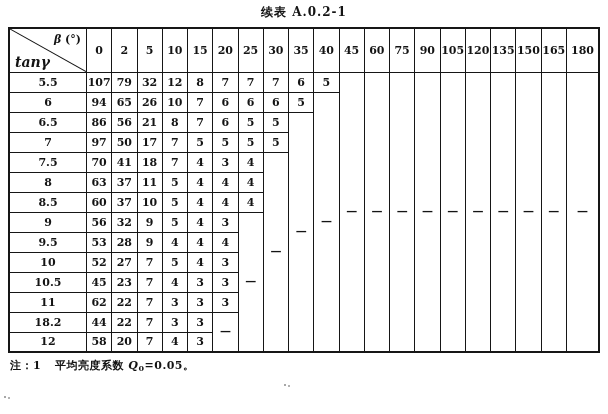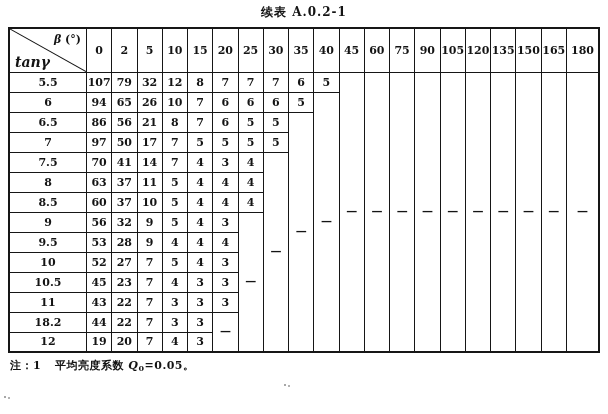--- a/index.html
+++ b/index.html
@@ -139,21 +139,21 @@
           <td>7</td>
           <td>5</td>
           <td>5</td>
           <td>5</td>
           <td>5</td>
         </tr>
         <tr>
           <td>7.5</td>
           <td>70</td>
           <td>41</td>
-          <td>14</td>
+          <td>18</td>
           <td>7</td>
           <td>4</td>
           <td>3</td>
           <td>4</td>
           <td rowspan="10" class="dash">—</td>
         </tr>
         <tr>
           <td>8</td>
           <td>63</td>
           <td>37</td>
@@ -205,39 +205,39 @@
           <td>10.5</td>
           <td>45</td>
           <td>23</td>
           <td>7</td>
           <td>4</td>
           <td>3</td>
           <td>3</td>
         </tr>
         <tr>
           <td>11</td>
-          <td>43</td>
+          <td>62</td>
           <td>22</td>
           <td>7</td>
           <td>3</td>
           <td>3</td>
           <td>3</td>
         </tr>
         <tr>
           <td>18.2</td>
           <td>44</td>
           <td>22</td>
           <td>7</td>
           <td>3</td>
           <td>3</td>
           <td rowspan="2" class="dash">—</td>
         </tr>
         <tr>
           <td>12</td>
-          <td>19</td>
+          <td>58</td>
           <td>20</td>
           <td>7</td>
           <td>4</td>
           <td>3</td>
         </tr>
       </tbody>
   </table>
 
   <div class="notes">
     <div class="note-line">

